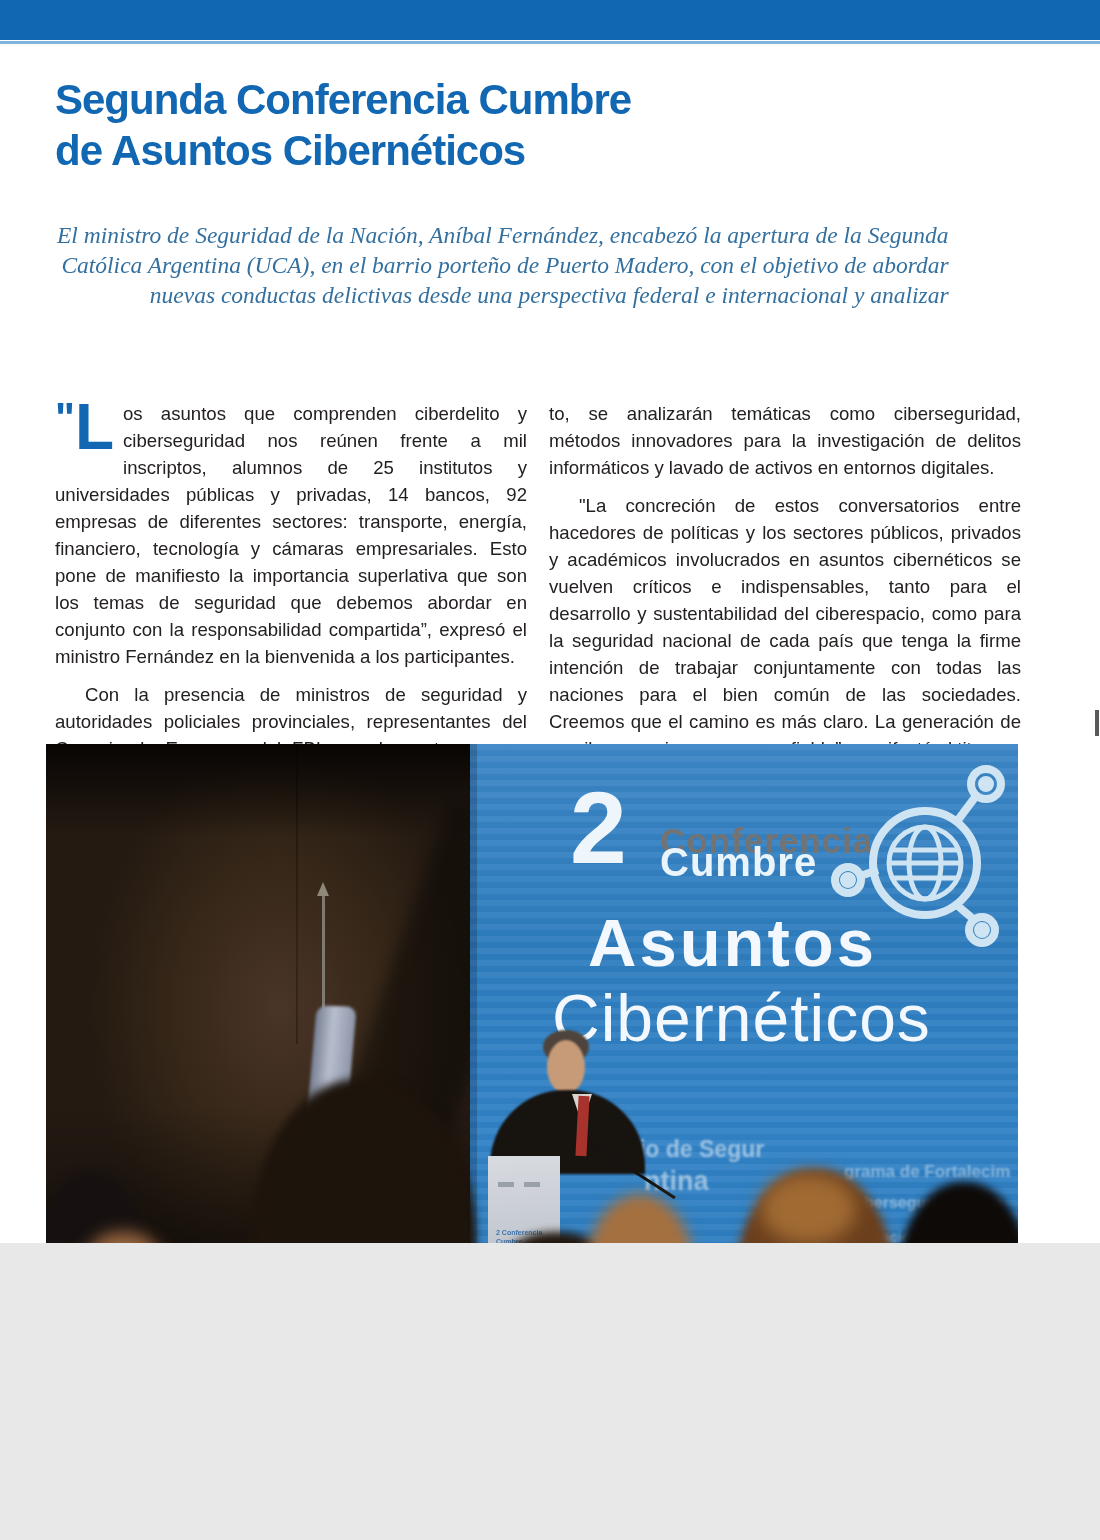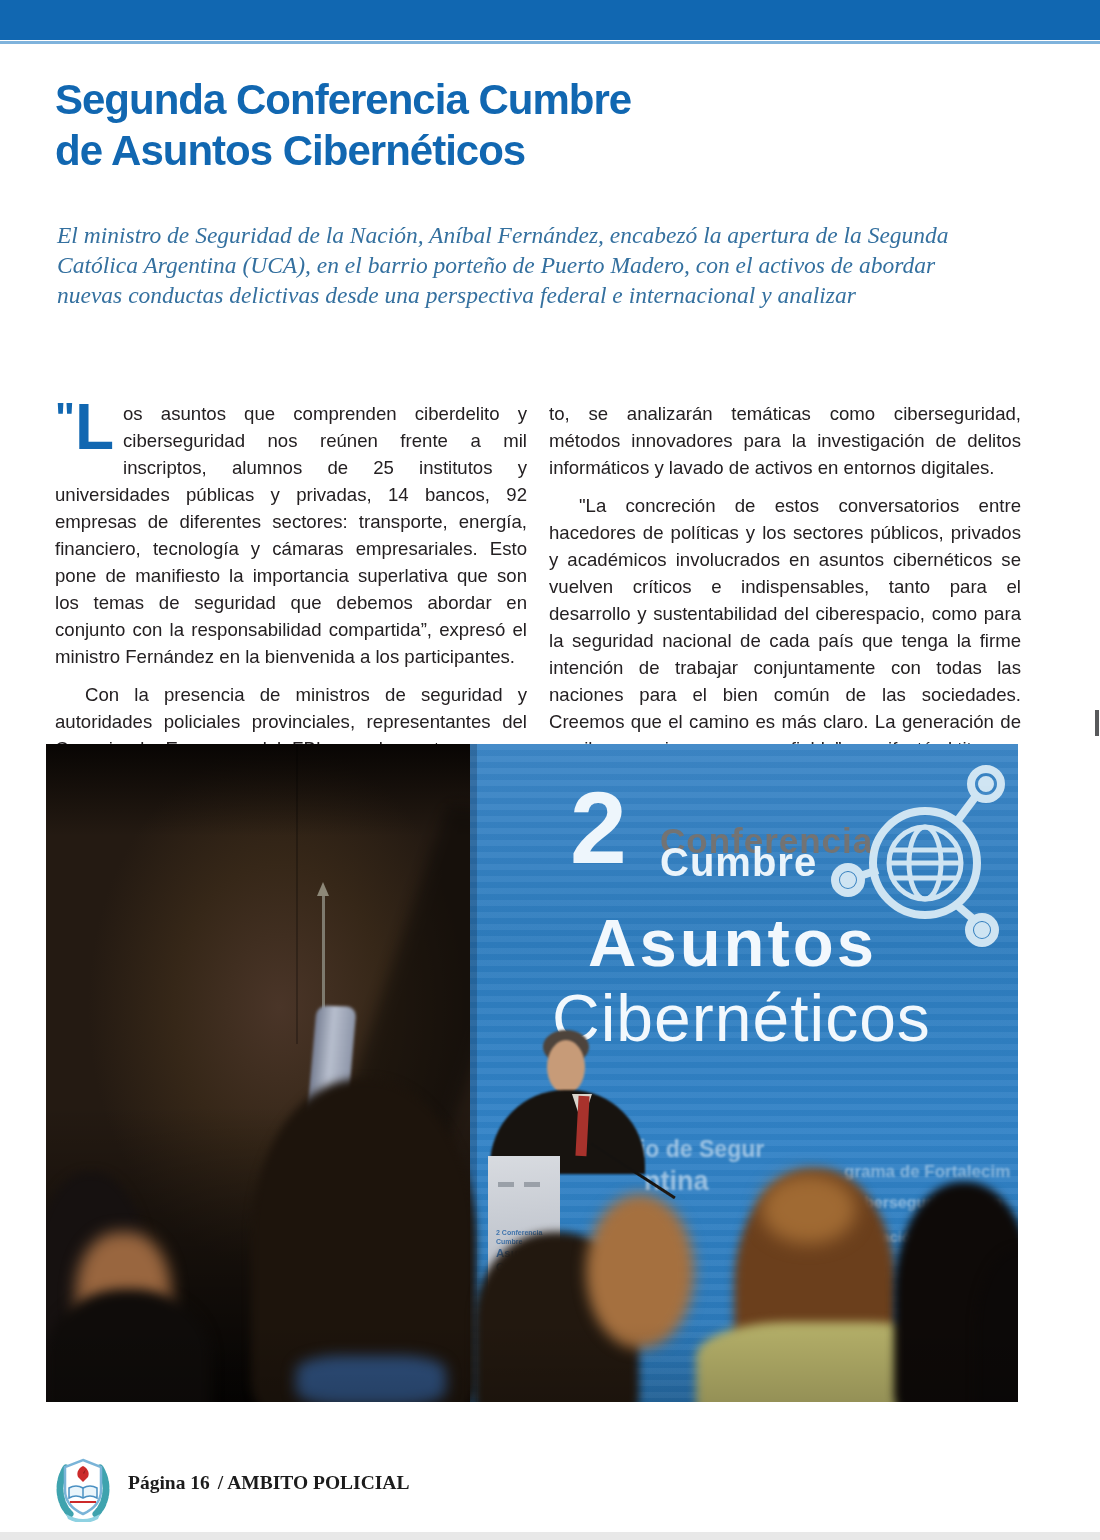--- a/index.html
+++ b/index.html
@@ -1,29 +1,29 @@
 <!DOCTYPE html>
 <html><head>
 <meta charset="utf-8">
 <style>
   html,body{margin:0;padding:0;background:#e8e8e8;}
-  .page{position:relative;width:1100px;height:1532px;background:#ffffff;overflow:hidden;
+  .page{position:relative;width:1100px;height:1243px;background:#ffffff;overflow:hidden;
         font-family:"Liberation Sans",sans-serif;}
   
   .topbar{position:absolute;left:0;top:0;width:1100px;height:40px;background:#1167b1;}
   .topbar-underline{position:absolute;left:0;top:41px;width:1100px;height:3px;background:#7fb3dc;}
   
   .side-tab{position:absolute;left:1095px;top:710px;width:4px;height:26px;background:#58595b;}
   
   .title{position:absolute;left:55px;top:74px;color:#1167b1;font-weight:700;
          font-size:42px;line-height:51px;letter-spacing:-1px;}
   
   .lead{position:absolute;left:57px;top:220px;color:#34709f;
         font-family:"Liberation Serif",serif;font-style:italic;
-        font-size:23.5px;line-height:30px;}
+        font-size:23.5px;line-height:30px;text-align:right;}
   .lead div{white-space:nowrap;}
   
   .columns{position:absolute;left:55px;top:400px;width:967px;display:flex;gap:22px;}
   .col{width:472px;color:#242022;font-size:18.6px;line-height:27px;text-align:justify;}
   .col p{margin:0;}
   .col p.indent{margin-top:11px;text-indent:30px;}
   .dropcap{float:left;height:54px;margin:1px 9px 0 0;display:flex;align-items:flex-start;}
   .dc-quote{font-size:42px;line-height:34px;font-weight:700;color:#1167b1;letter-spacing:-2px;margin-right:2px;}
   .dc-letter{font-size:64px;line-height:52px;font-weight:700;color:#1167b1;}
   
@@ -95,21 +95,21 @@
   <div class="topbar-underline"></div>
   <div class="side-tab"></div>
 
   <h1 class="title" style="margin:0;">
     <div>Segunda Conferencia Cumbre</div>
     <div>de Asuntos Cibernéticos</div>
   </h1>
 
   <div class="lead">
     <div>El ministro de Seguridad de la Nación, Aníbal Fernández, encabezó la apertura de la Segunda</div>
-    <div>Católica Argentina (UCA), en el barrio porteño de Puerto Madero, con el activos de abordar</div>
+    <div>Católica Argentina (UCA), en el barrio porteño de Puerto Madero, con el objetivo de abordar</div>
     <div>nuevas conductas delictivas desde una perspectiva federal e internacional y analizar</div>
   </div>
 
   <div class="columns">
     <div class="col">
       <p>
         <span class="dropcap">
             <span class="dc-quote">"</span>
             <span class="dc-letter">L</span>
           </span><span>os asuntos que comprenden ciberdelito y ciberseguridad nos reúnen frente a mil inscriptos, alumnos de 25 institutos y universidades públicas y privadas, 14 bancos, 92 empresas de diferentes sectores: transporte, energía, financiero, tecnología y cámaras empresariales. Esto pone de manifiesto la importancia superlativa que son los temas de seguridad que debemos abordar en conjunto con la responsabilidad compartida”, expresó el ministro Fernández en la bienvenida a los participantes.</span>

